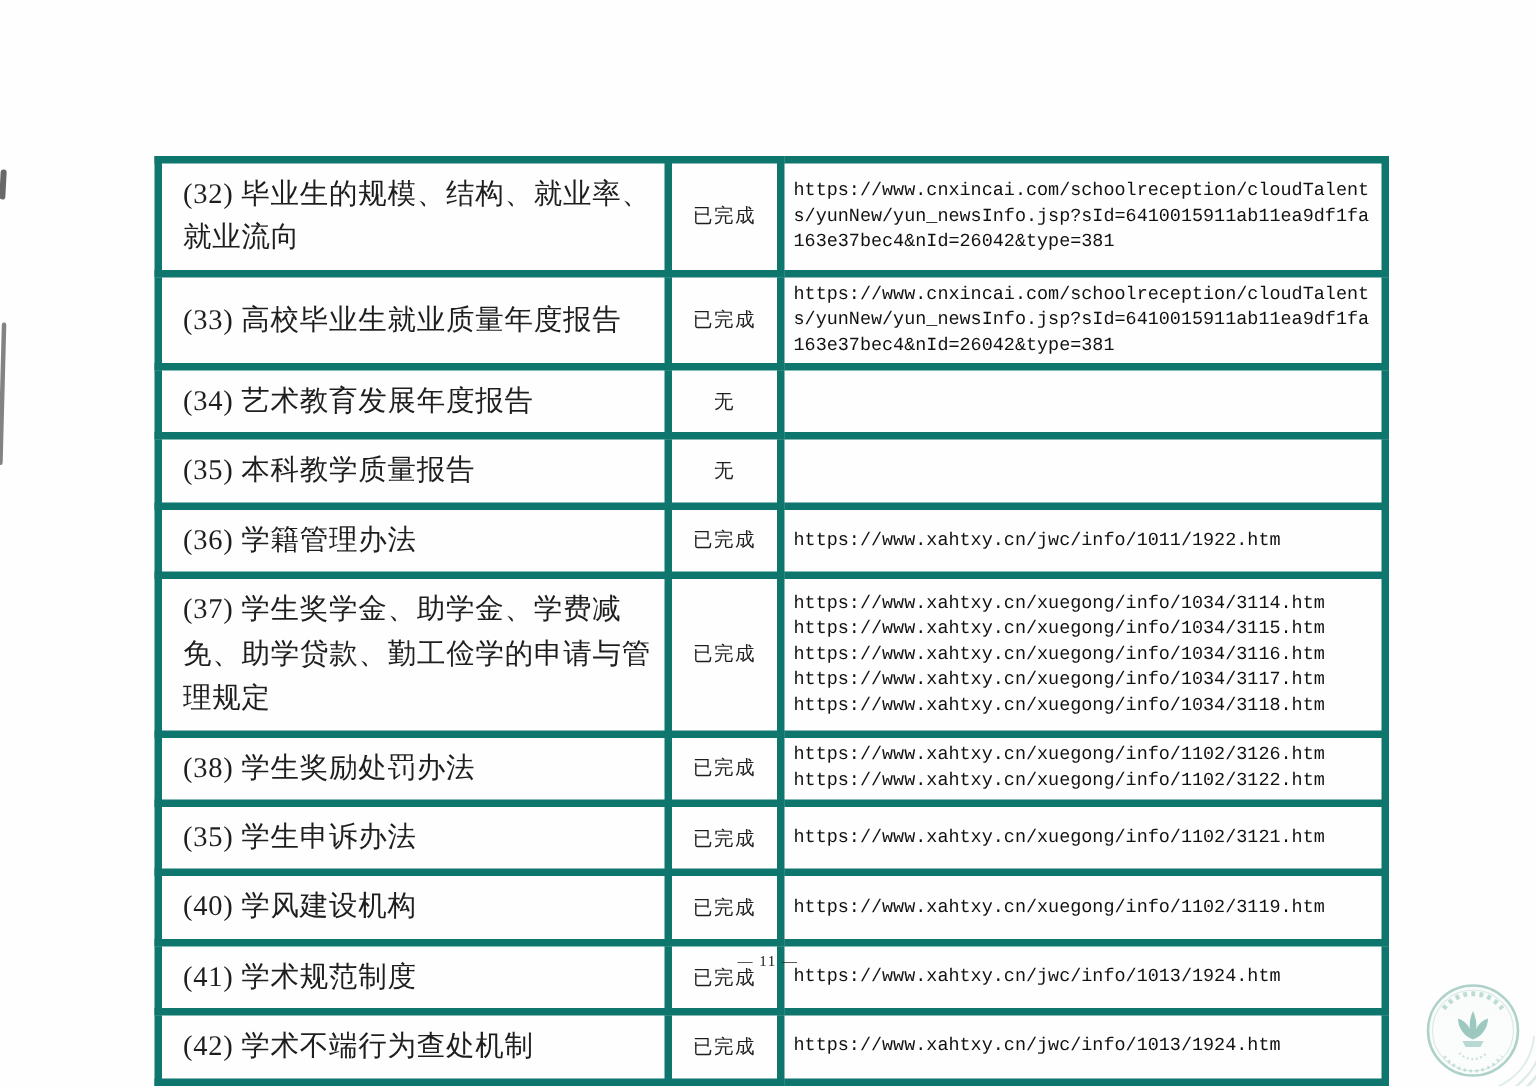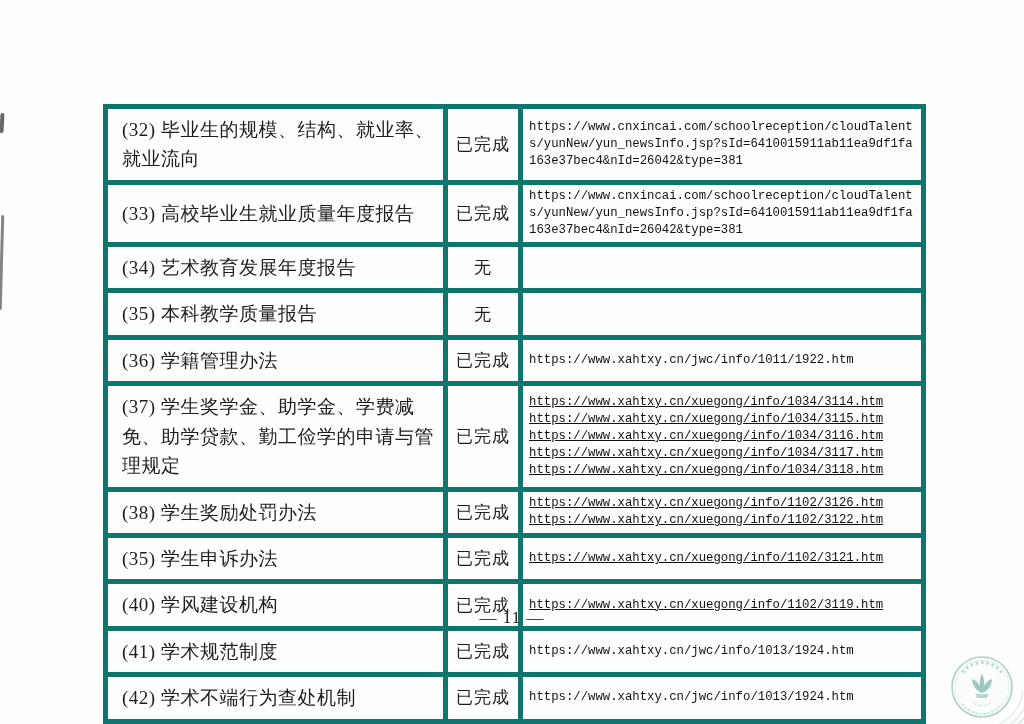--- a/index.html
+++ b/index.html
@@ -41,46 +41,46 @@
   .c-item {
     width: 340px;
     padding: 6px 8px 6px 14px;
     font-size: 19px;
     line-height: 1.55;
     letter-spacing: 0.5px;
   }
   .c-status {
     width: 75px;
     text-align: center;
-    font-size: 17px;
+    font-size: 13px;
     padding: 6px 2px;
     letter-spacing: 1px;
   }
   .c-url {
     width: 403px;
     padding: 3px 2px 3px 6px;
     font-family: "Liberation Mono", "DejaVu Sans Mono", monospace;
     font-size: 12.3px;
     vertical-align: middle;
   }
   .url-line {
     line-height: 17px;
     word-break: break-all;
     white-space: normal;
     color: #111;
   }
-  .url-line.underlined { text-decoration: underline; }
+  .url-line.underlined { }
 
   
   .page-number {
     position: absolute;
-    top: 608px; left: 0;
+    top: 636px; left: 0;
     width: 100%;
     text-align: center;
-    font-size: 17px;
+    font-size: 10px;
     color: #1c1c1c;
     letter-spacing: 1px;
     font-family: "Liberation Serif", "DejaVu Serif", serif;
   }
 
   
   .seal {
     position: absolute;
     left: 917px; top: 622px;
     width: 130px; height: 130px;

